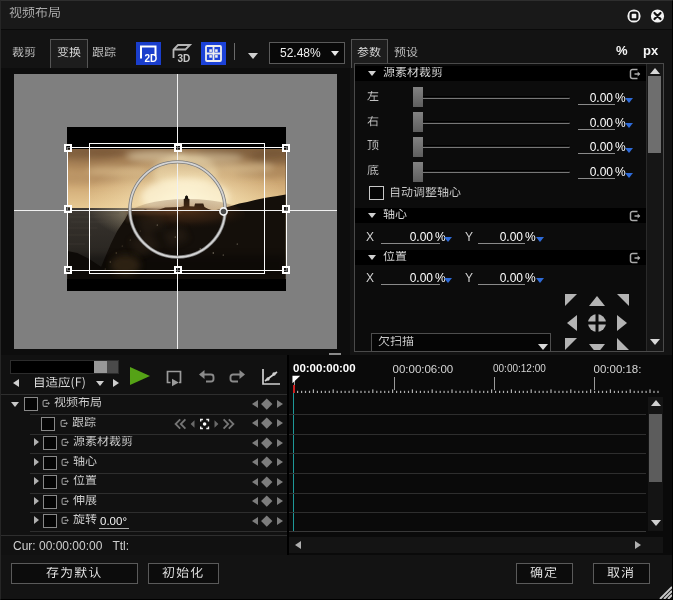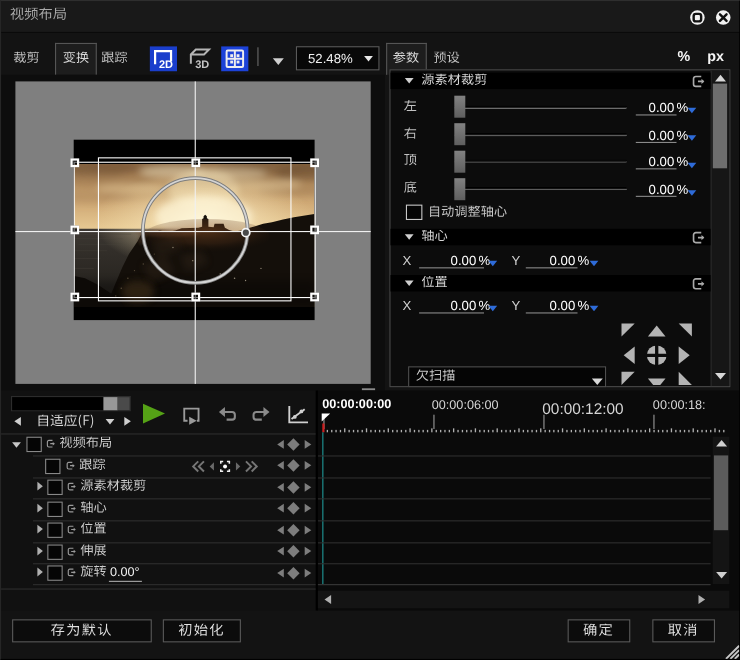--- a/index.html
+++ b/index.html
@@ -427,25 +427,26 @@
 <path d="M42.5 2.2L46.4 6l-3.9 3.8z" fill="#6a6a6a"></path>
 <g fill="none" stroke="#757575" stroke-width="1.8">
 <path d="M51.6 1.4L56.2 6l-4.6 4.6M56.8 1.4L61.4 6l-4.6 4.6"></path>
 </g>
 <g stroke="#f0f0f0" stroke-width="1.4" fill="none">
 <path d="M28.7 3.5v-2h2.2M34.3 1.5h2.2v2M36.5 8.5v2h-2.2M30.9 10.5h-2.2v-2"></path>
 </g>
 <circle cx="32.6" cy="6" r="1.8" fill="#fff"></circle>
 </svg>
 <div class="abs" style="left:0;top:535px;width:288px;height:1px;background:#2e2e2e"></div>
+<div class="lat" style="left:13px;top:539px;font-size:12px;color:#cfcfcf">Cur: 00:00:00:00&nbsp;&nbsp;&nbsp;Ttl:</div>
 <div class="abs" style="left:288px;top:355px;width:385px;height:200px;background:#0a0a0a"></div>
 <div class="abs" style="left:287px;top:355px;width:2px;height:200px;background:#000"></div>
 <div class="lat" style="left:293px;top:362px;font-size:11.5px;font-weight:bold;color:#fff">00:00:00:00</div>
 <div class="lat" style="left:392.5px;top:362.5px;font-size:11.5px;color:#d5d5d5">00:00:06:00</div>
-<div class="lat" style="left:493px;top:362.5px;font-size:14px;color:#d5d5d5">00:00:12:00</div>
+<div class="lat" style="left:493px;top:362.5px;font-size:10px;color:#d5d5d5">00:00:12:00</div>
 <div class="lat" style="left:593.5px;top:362.5px;font-size:11.5px;color:#d5d5d5">00:00:18:</div>
 <div class="abs" style="left:293.5px;top:377px;width:1px;height:13px;background:#9a9a9a"></div>
 <div class="abs" style="left:393.5px;top:377px;width:1px;height:13px;background:#9a9a9a"></div>
 <div class="abs" style="left:494px;top:377px;width:1px;height:13px;background:#9a9a9a"></div>
 <div class="abs" style="left:593.5px;top:377px;width:1px;height:13px;background:#9a9a9a"></div>
 <svg class="t" style="left:293px;top:387px" width="370" height="7" viewBox="0 0 370 7">
       <rect x="4.0" y="3.8" width="1.2" height="2.2" fill="#b0b0b0"></rect>
       <rect x="8.0" y="3.8" width="1.2" height="2.2" fill="#b0b0b0"></rect>
       <rect x="11.9" y="3.8" width="1.2" height="2.2" fill="#b0b0b0"></rect>
       <rect x="15.9" y="3.8" width="1.2" height="2.2" fill="#b0b0b0"></rect>

